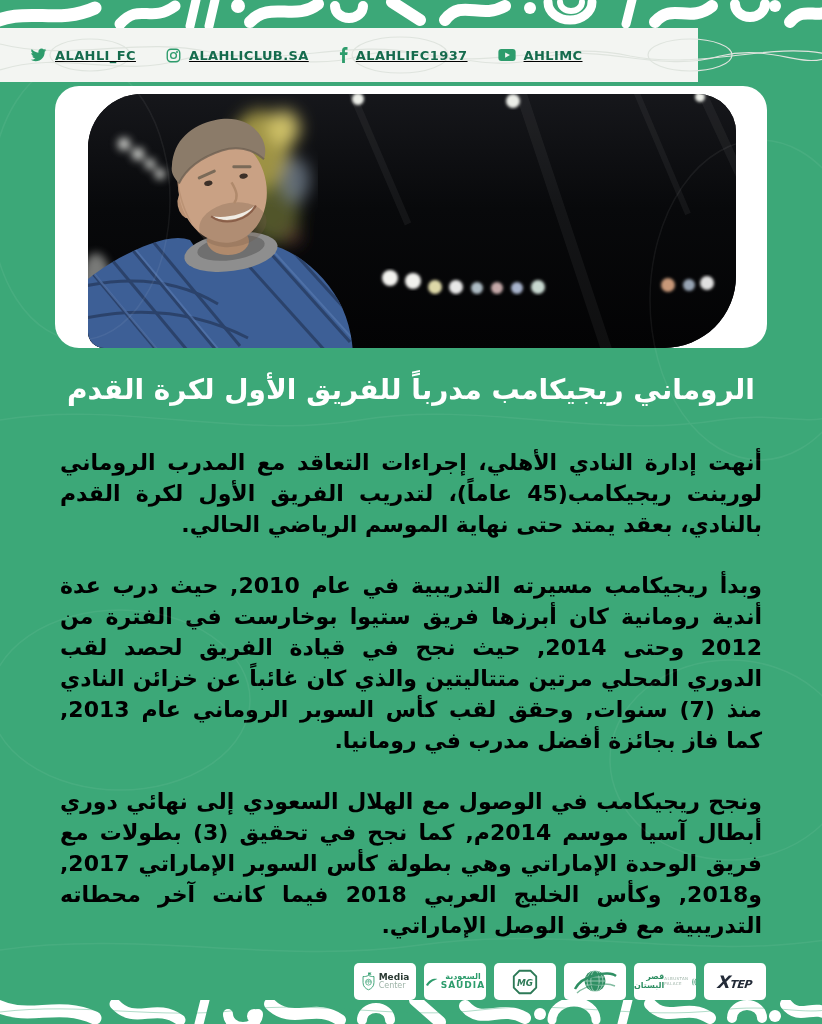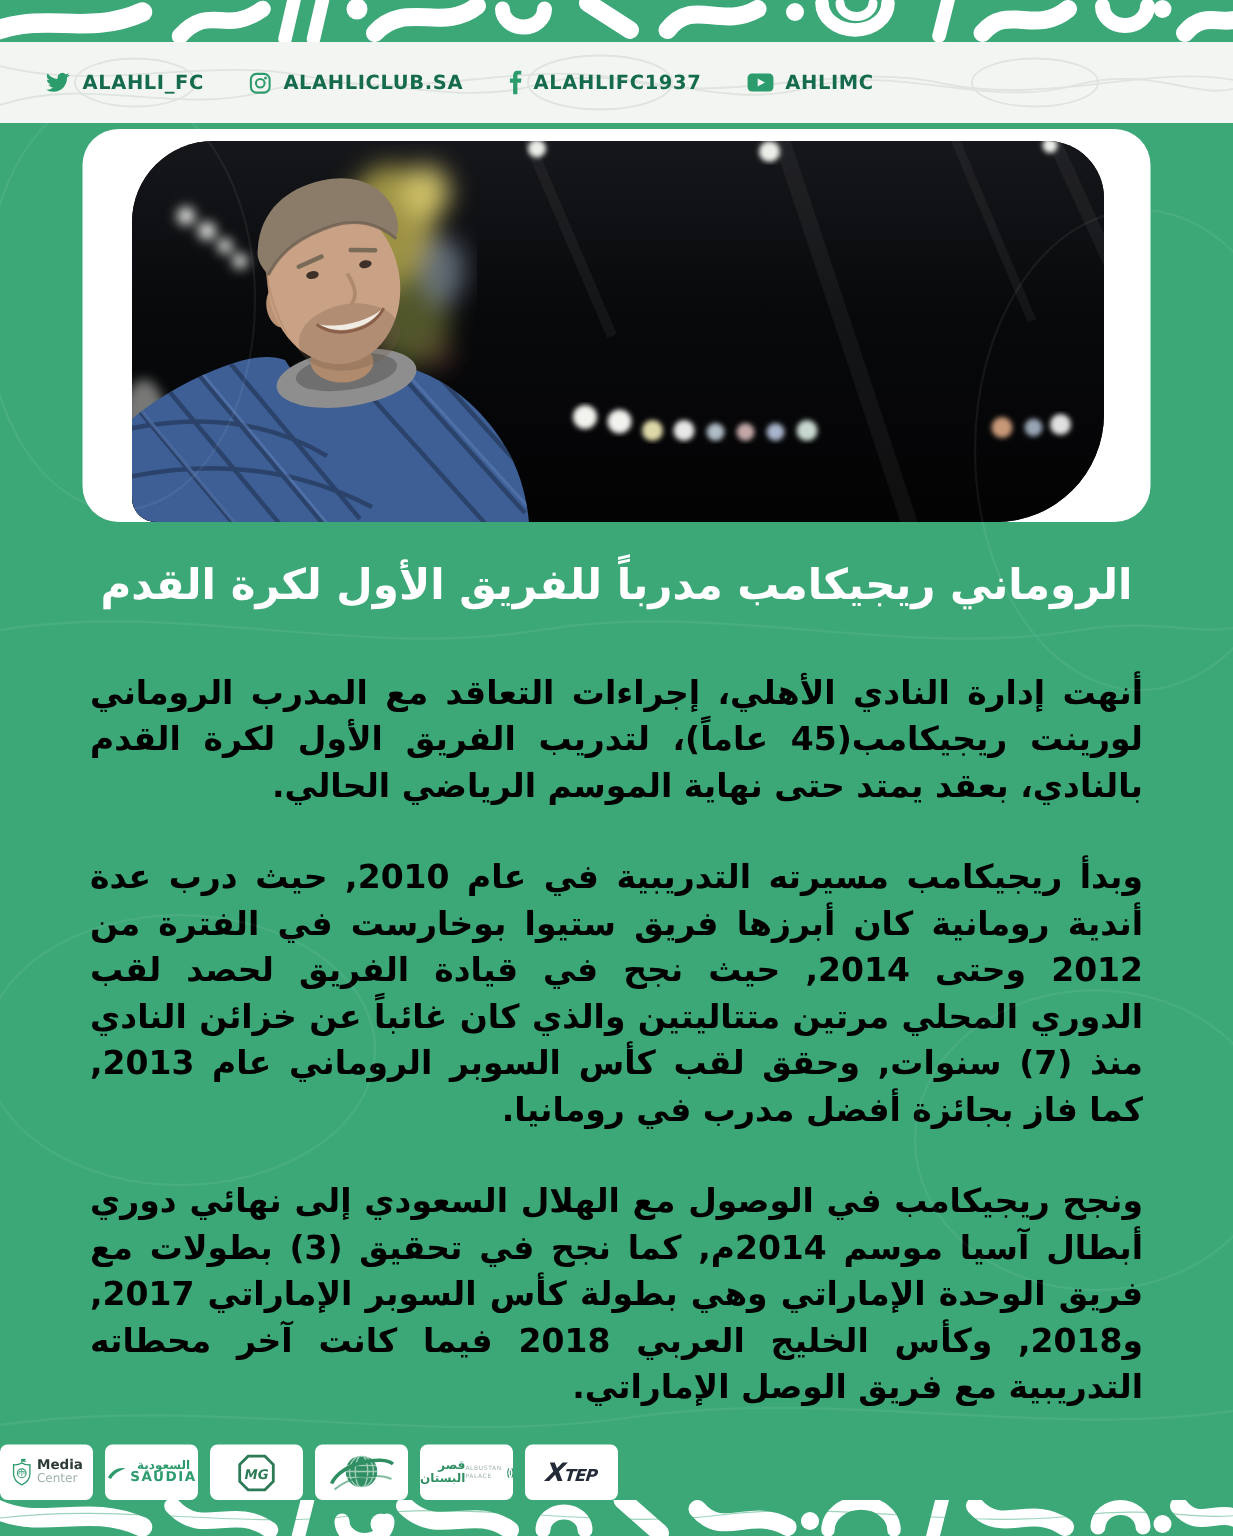--- a/index.html
+++ b/index.html
@@ -7,23 +7,23 @@
     position:relative;width:822px;height:1024px;margin:0 auto;
     background:#3CA878;overflow:hidden;
     font-family:"DejaVu Sans","Liberation Sans",sans-serif;
   }
   svg{display:block;}
   
   .band-top{position:absolute;top:0;left:0;width:822px;height:28px;}
   .band-bottom{position:absolute;bottom:0;left:0;width:822px;height:24px;}
   
   .header{
-    position:absolute;top:28px;left:0;width:822px;height:54px;
+    position:absolute;top:28px;left:0;width:698px;height:54px;
     background:#F3F5F2;display:flex;align-items:center;
-    justify-content:space-between;padding:0 26px 0 30px;box-sizing:border-box;
+    justify-content:space-between;padding:0 26px 0 30px;box-sizing:border-box;text-decoration:underline;
   }
   .header-contours{position:absolute;inset:0;pointer-events:none;}
   .socials{display:flex;align-items:center;gap:30px;direction:ltr;position:relative;}
   .social-item{display:flex;align-items:center;gap:8px;}
   .social-handle{
     font-size:13px;font-weight:bold;color:#156B4D;letter-spacing:.4px;
   }
   .brand{display:flex;align-items:center;gap:10px;direction:rtl;position:relative;}
   .brand-title{font-size:21px;font-weight:bold;color:#156B4D;}
   
@@ -42,22 +42,22 @@
     font-size:28px;font-weight:bold;line-height:1.3;
   }
   .body-text{
     position:absolute;top:447px;left:60px;width:702px;
     direction:rtl;color:#000000;font-size:22px;font-weight:bold;
     line-height:31px;text-align:justify;
   }
   .body-text p{margin:0 0 30px 0;}
   
   .sponsors{
-    position:absolute;left:0;bottom:24px;width:704px;height:37px;
-    display:flex;align-items:center;justify-content:flex-start;gap:8px;
+    position:absolute;left:0;bottom:24px;width:766px;height:37px;
+    display:flex;align-items:center;justify-content:flex-end;gap:8px;
   }
   .sponsor-card{
     width:62px;height:37px;background:#fff;border-radius:5px;
     display:flex;align-items:center;justify-content:center;gap:3px;
     box-sizing:border-box;overflow:hidden;
   }
   .mc-text{display:flex;flex-direction:column;line-height:1;}
   .mc-line1{font-size:9px;font-weight:bold;color:#2b3a33;}
   .mc-line2{font-size:8px;color:#9db3a7;}
   .saudia{display:flex;flex-direction:column;align-items:center;line-height:1;}

